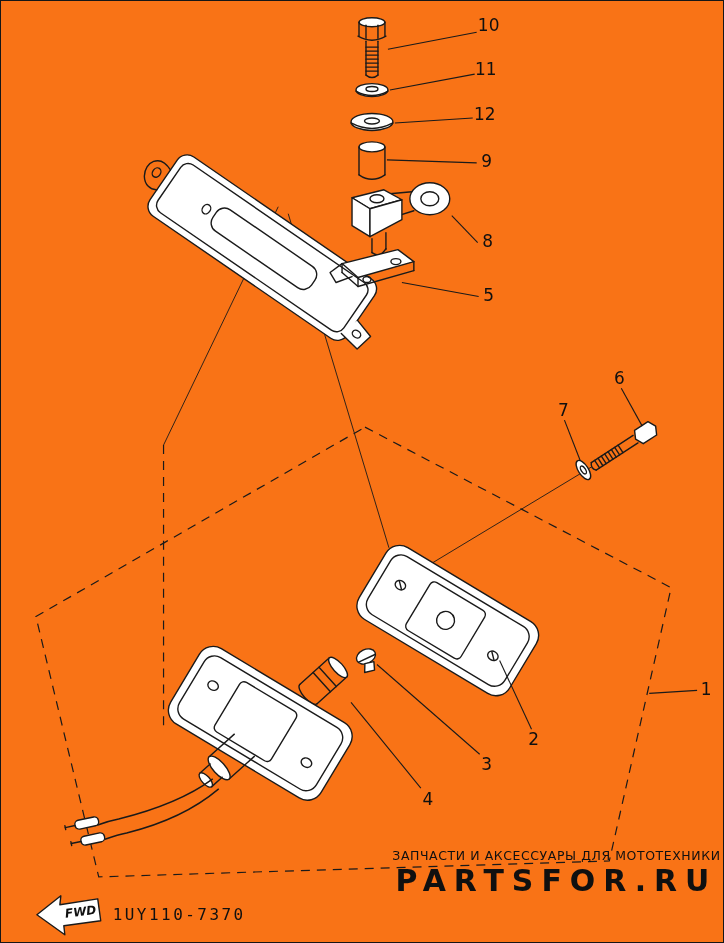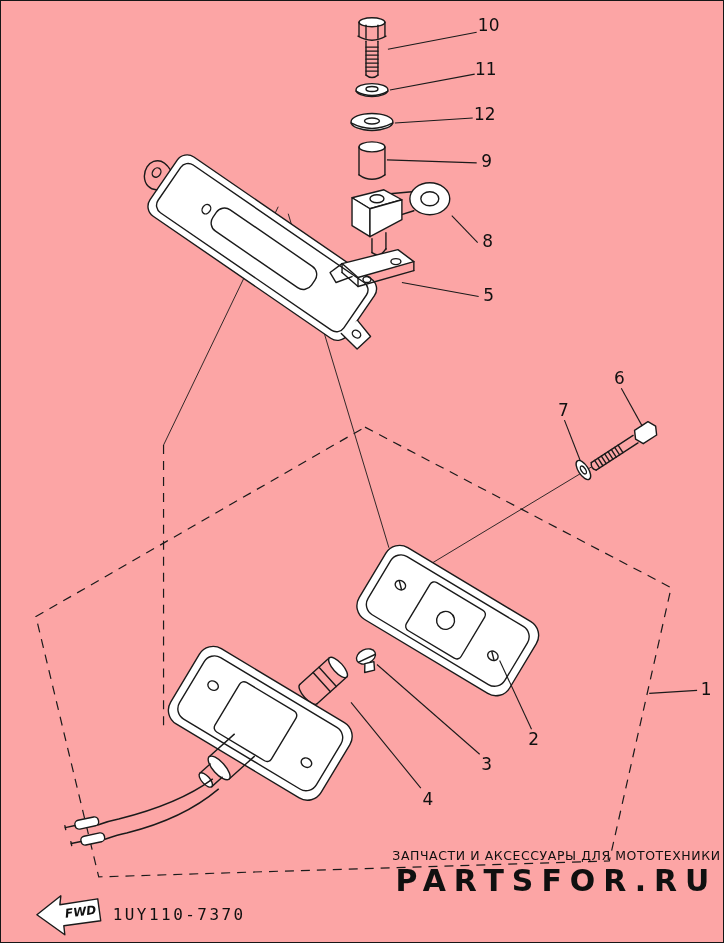--- a/index.html
+++ b/index.html
@@ -1,16 +1,16 @@
 <!DOCTYPE html>
 <html><head>
 <meta charset="utf-8">
 <style>
   html,body{margin:0;padding:0;background:#ffffff;}
-  .page{position:relative;width:724px;height:943px;background:#fca5a5;box-sizing:border-box;border:1px solid #161616;overflow:hidden;}
+  .page{position:relative;width:724px;height:943px;background:#f97316;box-sizing:border-box;border:1px solid #161616;overflow:hidden;}
   svg{display:block;width:100%;height:100%;}
   .pt{stroke:#1a1a1a;stroke-width:1.4;fill:none;stroke-linecap:round;stroke-linejoin:round;}
   .f{fill:#ffffff;}
   .thin{stroke:#1a1a1a;stroke-width:0.9;fill:none;}
   .dash{stroke:#1a1a1a;stroke-width:1.2;fill:none;stroke-dasharray:9 7;}
   .ld{stroke:#1a1a1a;stroke-width:1.1;fill:none;}
   text{font-family:"DejaVu Sans",sans-serif;fill:#101010;stroke:none;}
   .cl{font-size:17px;}
   .fwdt{font-size:12px;font-weight:bold;font-style:italic;}
   .code{font-size:16px;letter-spacing:2.5px;font-family:"DejaVu Sans Mono",monospace;}

